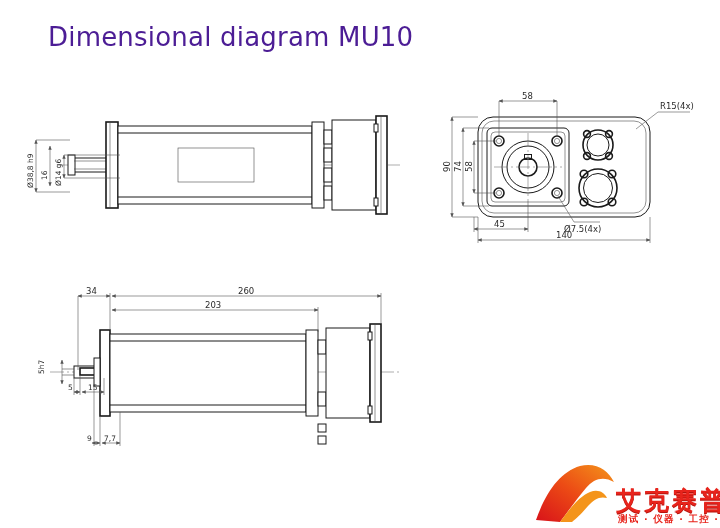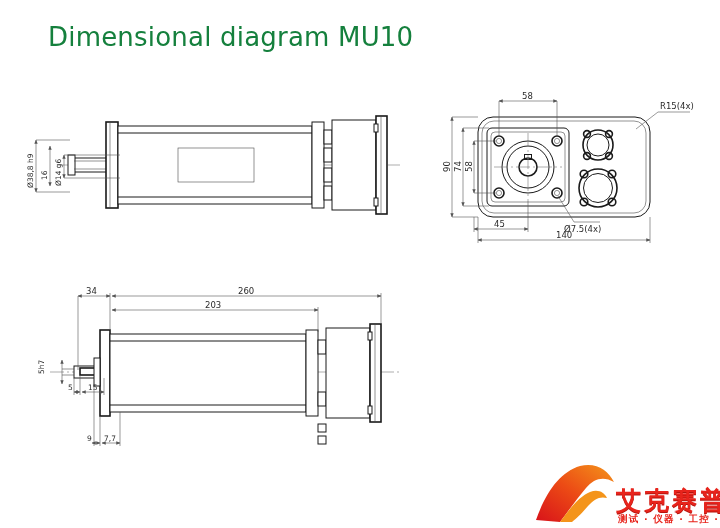--- a/index.html
+++ b/index.html
@@ -1,19 +1,19 @@
 <!DOCTYPE html>
 <html><head>
 <meta charset="utf-8">
 <style>
   html,body{margin:0;padding:0;background:#ffffff;}
   body{width:720px;height:528px;position:relative;overflow:hidden;
        font-family:"DejaVu Sans","Liberation Sans",sans-serif;color:#1a1a1a;}
   #page-title{position:absolute;left:48px;top:22px;font-size:26px;font-weight:400;
-              letter-spacing:.2px;color:#15803d;white-space:nowrap;}
+              letter-spacing:.2px;color:#4c1d95;white-space:nowrap;}
   .stage{position:absolute;left:0;top:0;width:720px;height:528px;}
   
   #watermark{position:absolute;left:524px;top:480px;width:192px;height:64px;text-align:center;}
   #wm-cn{position:absolute;left:92px;top:4px;font-size:25px;font-weight:700;
          letter-spacing:3px;color:#e8241c;
          font-family:"DejaVu Sans","Liberation Sans",sans-serif;
          text-shadow:0 1px 0 #b3140d;white-space:nowrap;}
   #wm-sub{position:absolute;left:94px;top:33px;font-size:9.5px;font-weight:700;
           letter-spacing:1.2px;color:#e8241c;white-space:nowrap;}
   #wm-url{position:absolute;left:92px;top:44px;font-size:19px;font-weight:700;

